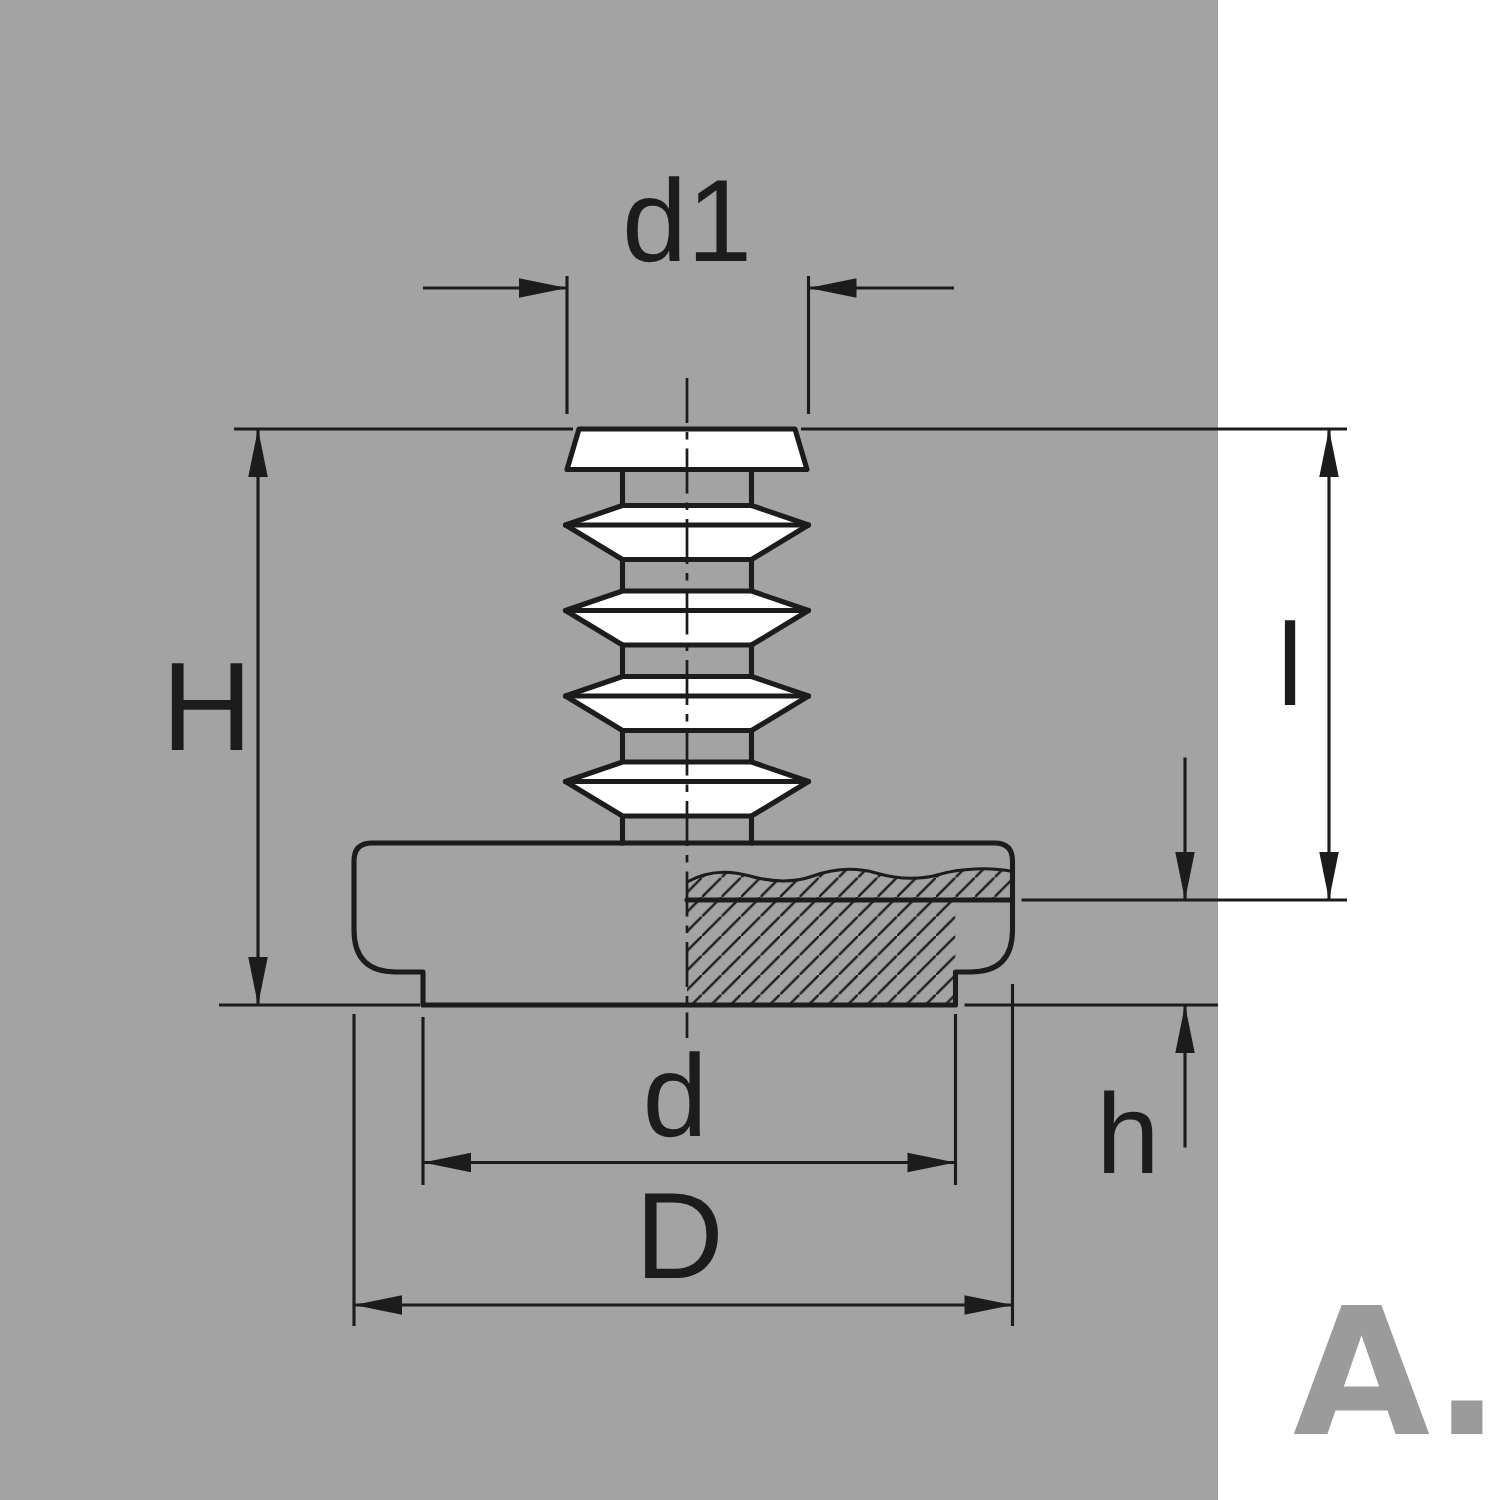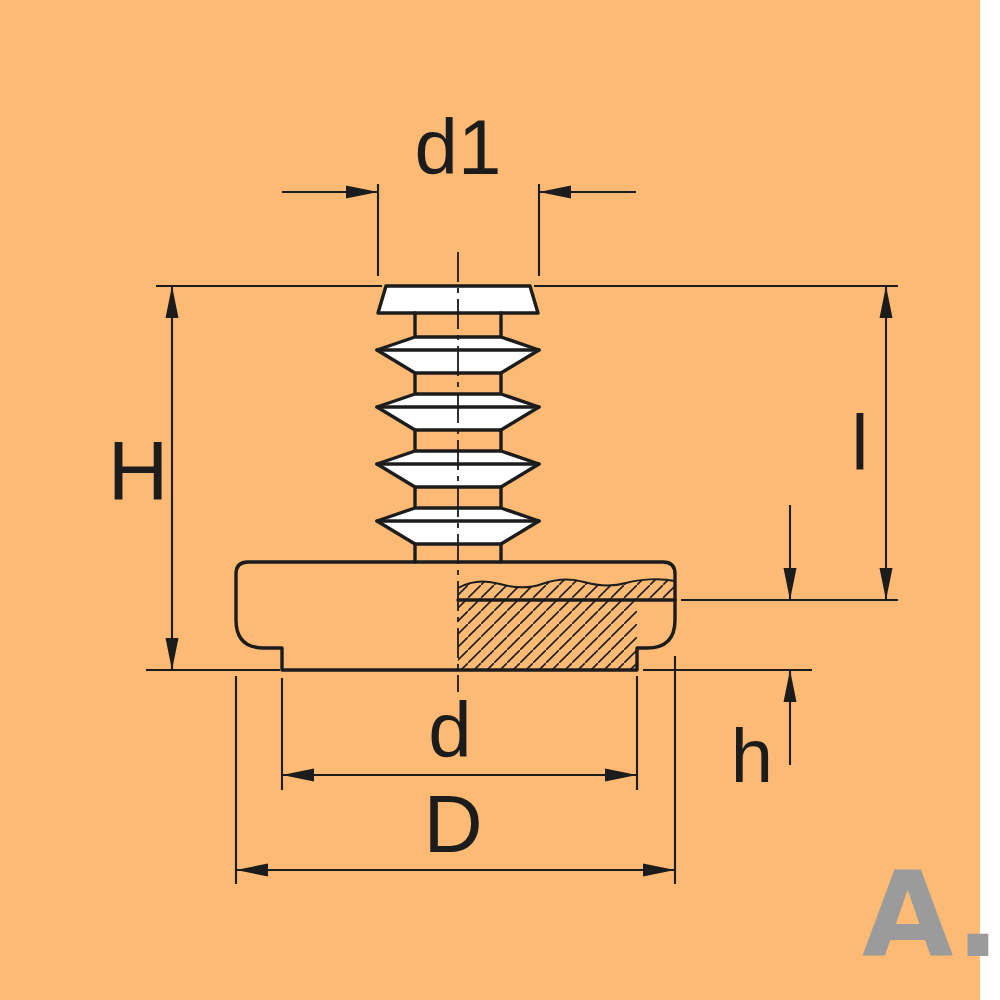--- a/index.html
+++ b/index.html
@@ -6,23 +6,23 @@
     margin: 0;
     padding: 0;
     background: #ffffff;
     width: 1000px;
     height: 1000px;
     overflow: hidden;
     font-family: "Liberation Sans", sans-serif;
   }
   .stage {
     position: relative;
-    width: 980px;
+    width: 812px;
     height: 1000px;
-    background: #fdba74;
+    background: #a3a3a3;
   }
   svg { display: block; }
   .outline { fill: none; stroke: #1c1c1c; stroke-width: 3.4; stroke-linejoin: round; stroke-linecap: round; }
   .outline-fill { fill: #ffffff; stroke: #1c1c1c; stroke-width: 3.4; stroke-linejoin: round; }
   .thin { fill: none; stroke: #1c1c1c; stroke-width: 2.1; stroke-linecap: butt; }
   .wavy { fill: none; stroke: #1c1c1c; stroke-width: 2; }
   .arrow { fill: #1c1c1c; stroke: none; }
   .center { fill: none; stroke: #1c1c1c; stroke-width: 1.8; stroke-dasharray: 30 6 5 6; }
   .hatchfill { stroke: none; }
   .lbl {

